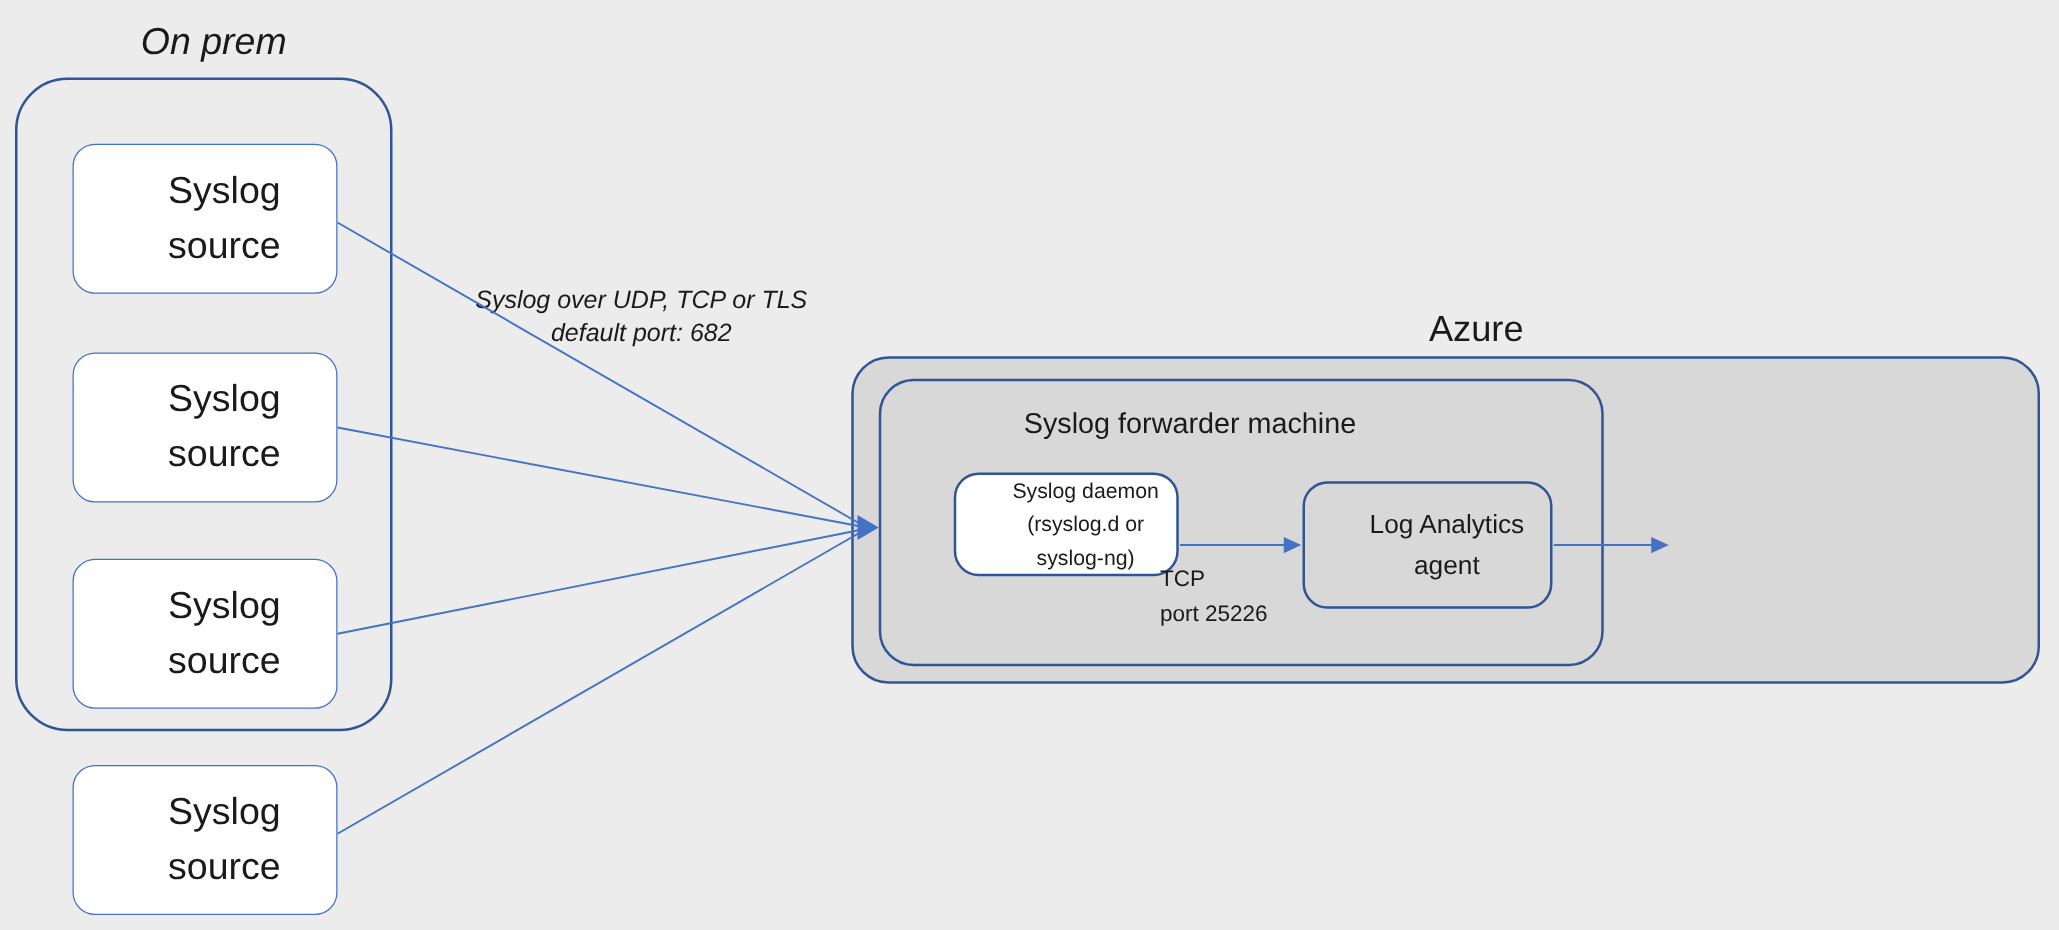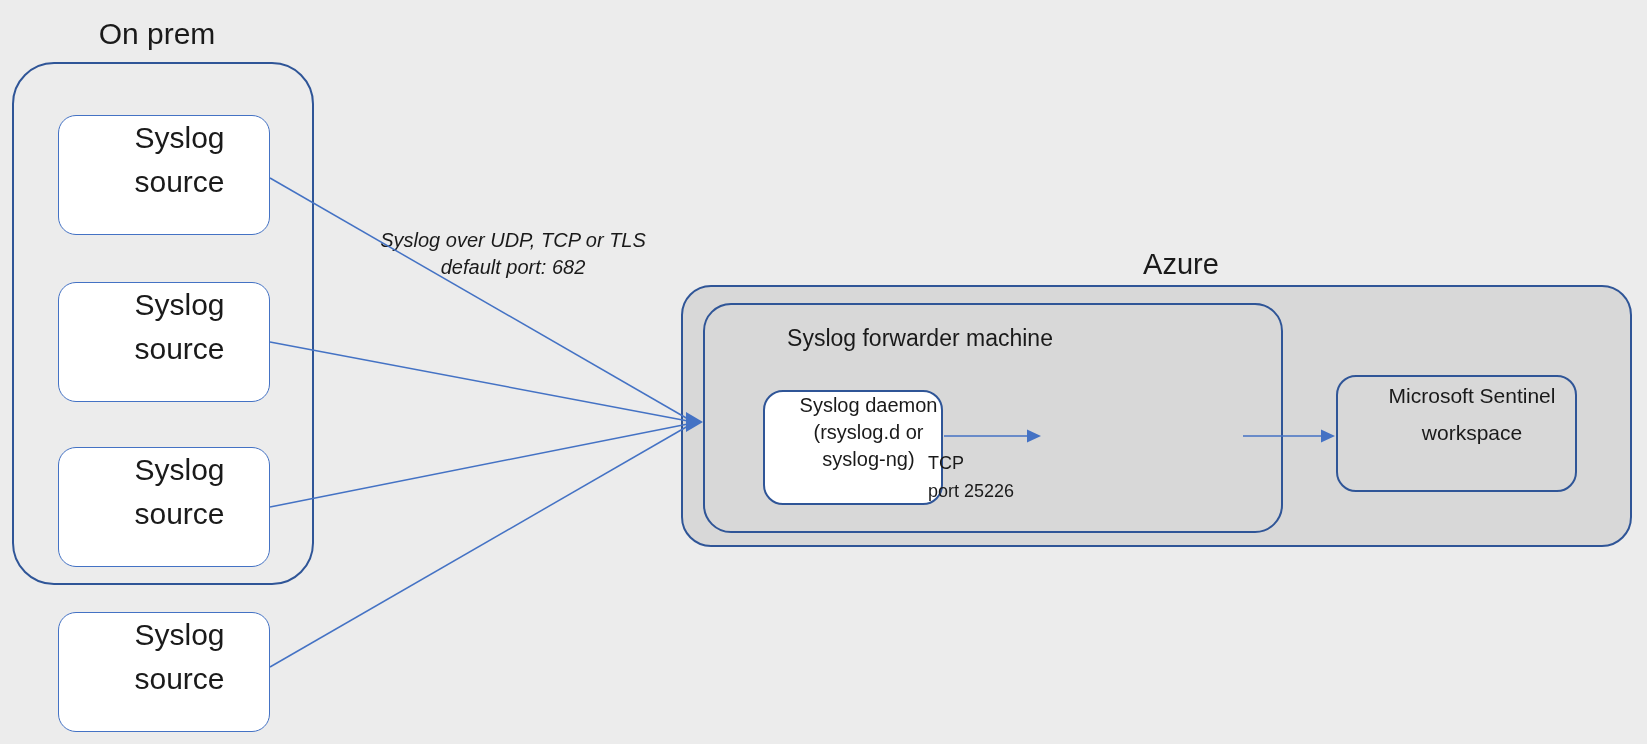--- a/index.html
+++ b/index.html
@@ -14,21 +14,21 @@
   html,body{margin:0;padding:0;background:var(--page-bg);}
   .canvas{
     position:relative;width:1647px;height:744px;overflow:hidden;
     background:var(--page-bg);
     font-family:"Liberation Sans",sans-serif;
     color:var(--text);
   }
   .abs{position:absolute;box-sizing:border-box;}
   .rbox{
     position:absolute;box-sizing:border-box;
-    display:flex;justify-content:center;
+    display:flex;align-items:center;justify-content:center;
     text-align:center;
     padding-left:31px;
   }
   .outline-dark{border:2.5px solid var(--border-dark);background:transparent;}
   .fill-gray{background:var(--container-fill);}
   .fill-white{background:var(--box-fill);}
   .source-box{
     border:1.6px solid var(--accent-blue);
     border-radius:18px;background:var(--box-fill);
     font-size:30px;line-height:44px;
@@ -40,21 +40,21 @@
   .tiny-label{font-size:18px;line-height:28px;}
   .node{border:2.5px solid var(--border-dark);border-radius:20px;}
   .arrow{stroke:var(--accent-blue);stroke-width:1.5;fill:none;}
   .arrowhead{fill:var(--accent-blue);stroke:none;}
 </style>
 </head>
 <body>
 
 <div class="canvas">
 
-  <div class="abs big-title" style="left:7px;top:14px;width:300px;">On prem</div>
+  <div class="abs big-title" style="left:21px;top:14px;width:300px;font-style:italic;">On prem</div>
 
   <div class="abs outline-dark" style="left:12px;top:62px;width:302px;height:523px;border-radius:42px;"></div>
 
   <div class="rbox source-box" style="left:58px;top:115px;width:212px;height:120px;">
     <div class="inner">Syslog source</div>
   </div>
   <div class="rbox source-box" style="left:58px;top:282px;width:212px;height:120px;">
     <div class="inner">Syslog source</div>
   </div>
   <div class="rbox source-box" style="left:58px;top:447px;width:212px;height:120px;">
@@ -68,35 +68,35 @@
     <div>Syslog over UDP, TCP or TLS</div>
     <div>default port: 682</div>
   </div>
 
   <div class="abs big-title" style="left:1081px;top:244px;width:200px;font-size:29px;">Azure</div>
 
   <div class="abs outline-dark fill-gray" style="left:681px;top:285px;width:951px;height:262px;border-radius:30px;"></div>
 
   <div class="abs outline-dark" style="left:703px;top:303px;width:580px;height:230px;border-radius:28px;"></div>
 
-  <div class="abs mid-title" style="left:720px;top:323px;width:400px;">Syslog forwarder machine</div>
+  <div class="abs mid-title" style="left:752px;top:323px;width:400px;">Syslog forwarder machine</div>
 
-  <div class="rbox node fill-white" style="left:763px;top:390px;width:180px;height:115px;font-size:20px;line-height:27px;">
+  <div class="rbox node fill-white" style="left:763px;top:378px;width:180px;height:83px;font-size:17px;line-height:27px;">
     <div style="width:150px;">Syslog daemon (rsyslog.d or syslog-ng)</div>
   </div>
 
   <div class="abs tiny-label" style="left:928px;top:449px;width:124px;">
     <div>TCP</div>
     <div>port 25226</div>
   </div>
 
+  <div class="rbox node" style="left:1042px;top:385px;width:200px;height:102px;font-size:21px;line-height:33px;">
+    <div style="width:170px;">Log Analytics agent</div>
+  </div>
 
-  <div class="rbox node" style="left:1336px;top:375px;width:241px;height:117px;font-size:21px;line-height:37px;">
-    <div style="width:200px;">Microsoft Sentinel workspace</div>
-  </div>
 
   <svg class="abs" width="1647" height="744" viewBox="0 0 1647 744" style="left:0;top:0;pointer-events:none;">
     <line class="arrow" x1="270" y1="178" x2="688" y2="419"></line>
     <line class="arrow" x1="270" y1="342" x2="688" y2="421"></line>
     <line class="arrow" x1="270" y1="507" x2="688" y2="424"></line>
     <line class="arrow" x1="270" y1="667" x2="688" y2="426"></line>
     <polygon class="arrowhead" points="703,422 686,412 686,432"></polygon>
 
     <line class="arrow" x1="944" y1="436" x2="1029" y2="436"></line>
     <polygon class="arrowhead" points="1041,436 1027,429.5 1027,442.5"></polygon>

